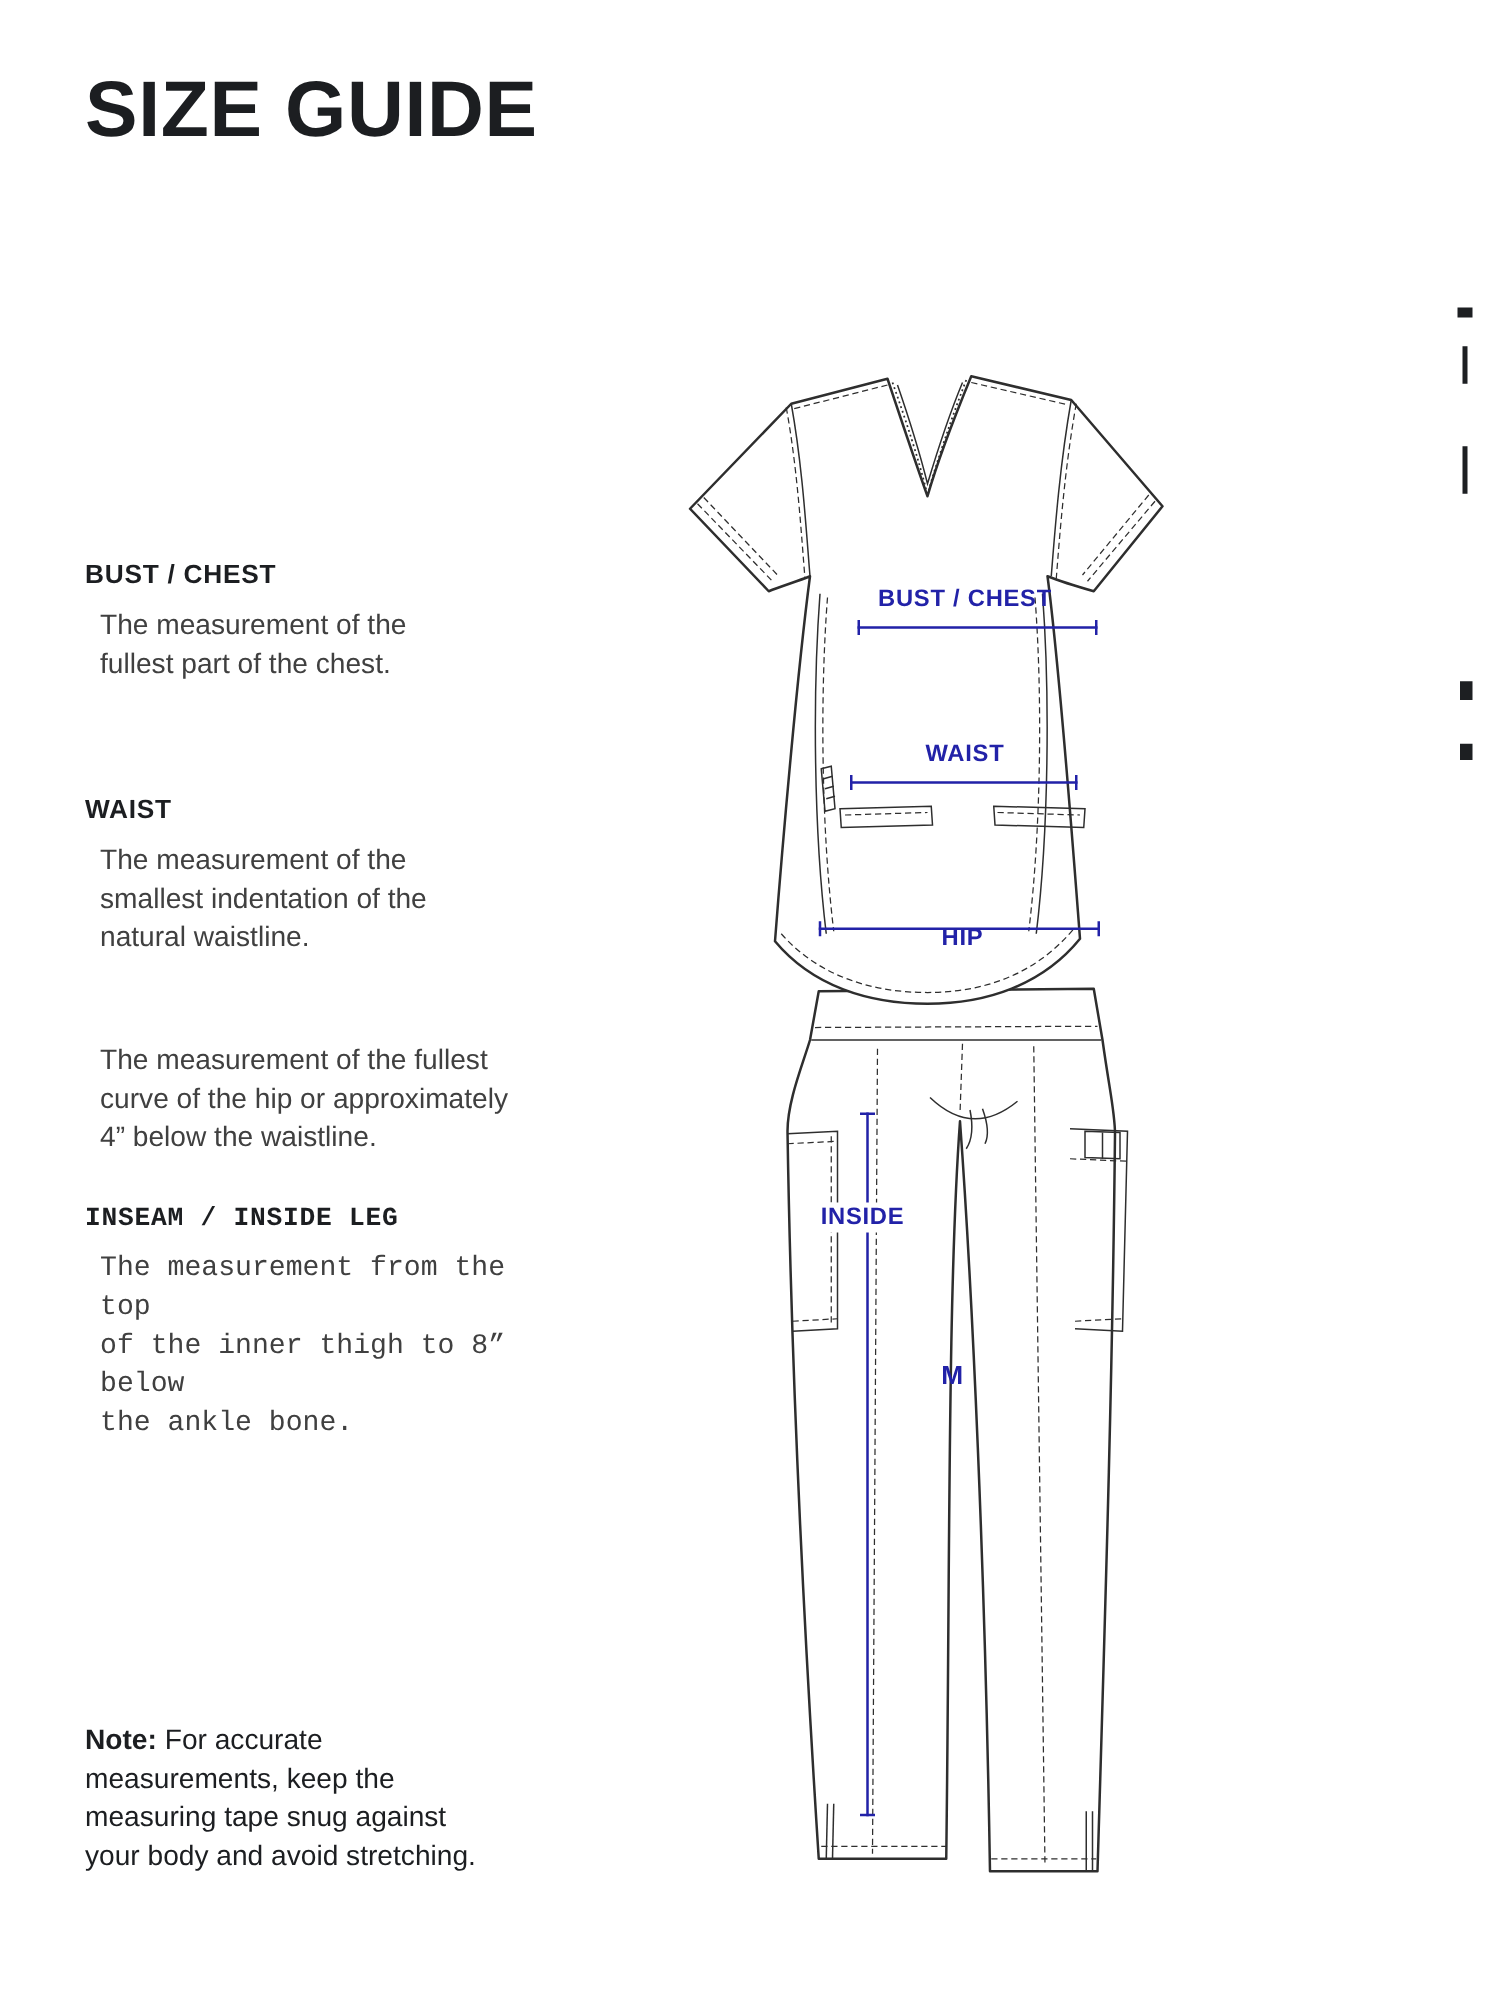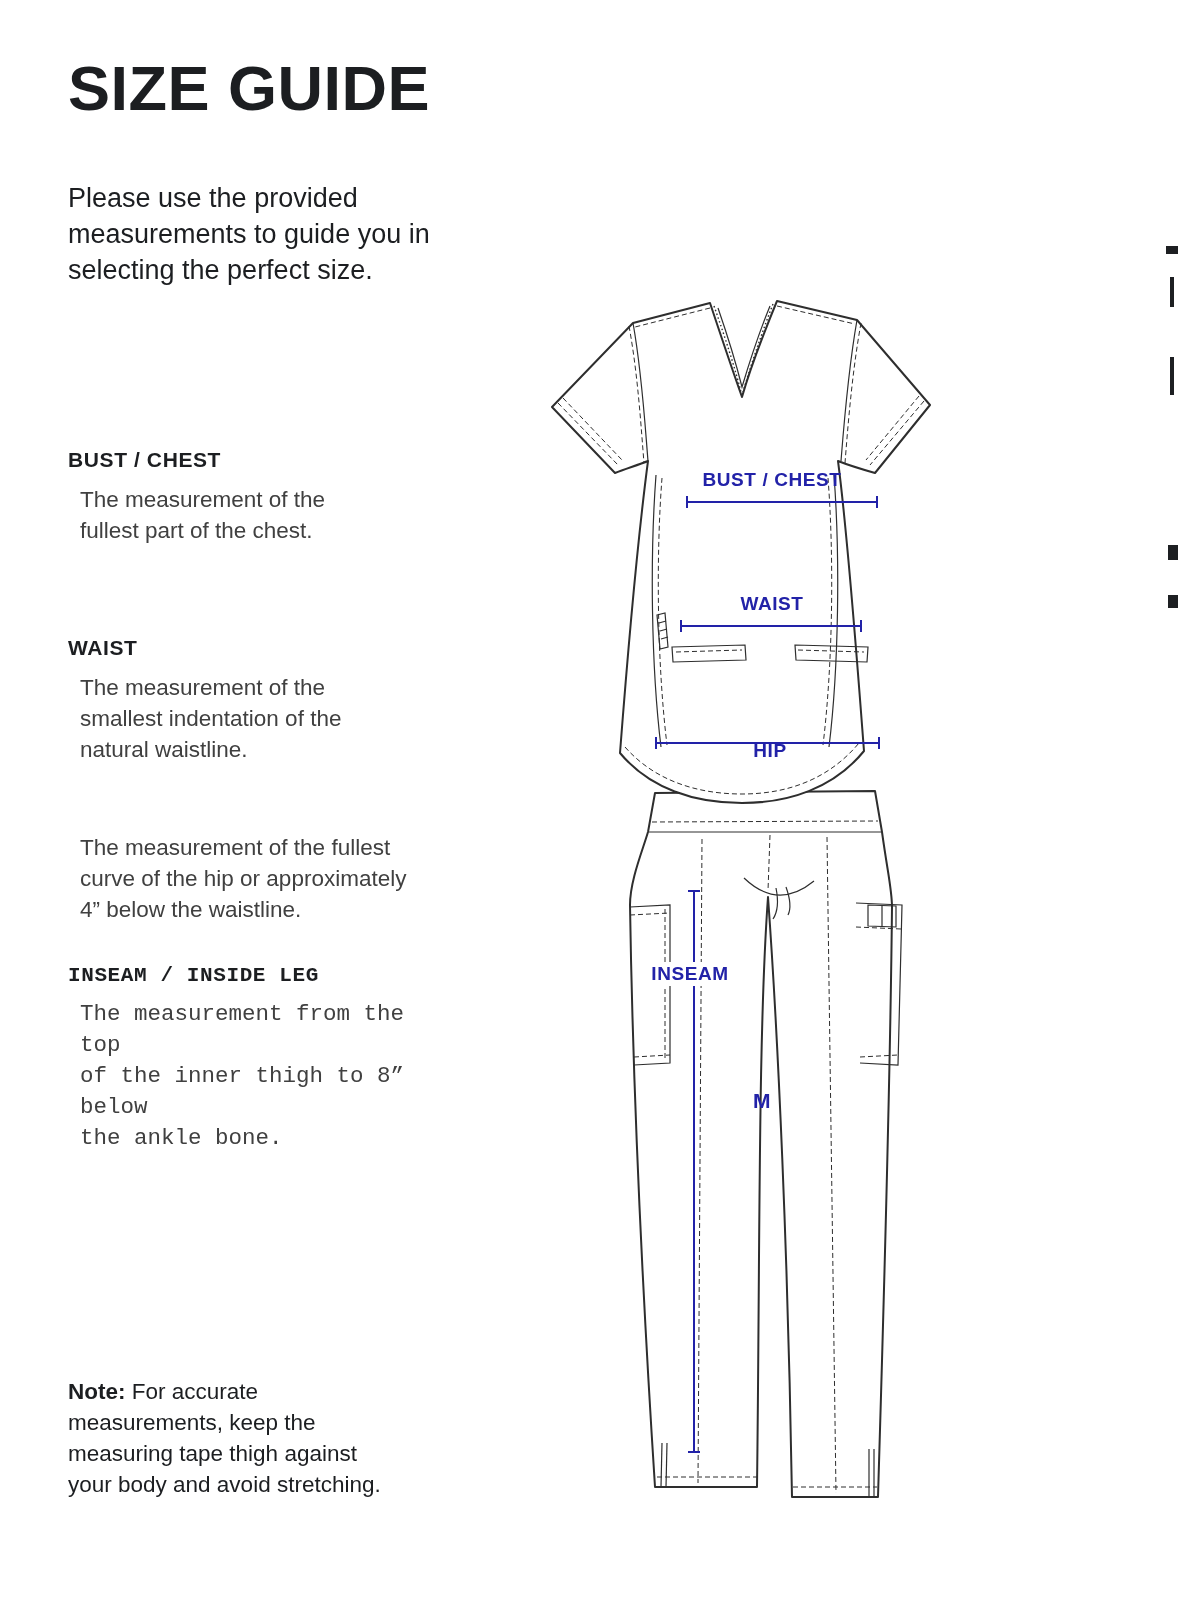--- a/index.html
+++ b/index.html
@@ -55,23 +55,20 @@
     position:absolute;font-size:21px;font-weight:700;color:#2222a8;
   }
   .edge-mark{position:absolute;background:#1d1f22;}
 </style>
 </head>
 <body>
 
 <div class="page">
 
   <h1 class="page-title">SIZE GUIDE</h1>
-  <p class="intro">Please use the provided
-measurements to guide you in
-selecting the perfect size.</p>
 
   <section class="def def-bust">
     <h2>BUST / CHEST</h2>
     <p>The measurement of the
 fullest part of the chest.</p>
   </section>
 
   <section class="def def-waist">
     <h2>WAIST</h2>
     <p>The measurement of the
@@ -88,21 +85,21 @@
   <section class="def def-inseam">
     <h2>INSEAM / INSIDE LEG</h2>
     <p>The measurement from the top
 of the inner thigh to 8” below
 the ankle bone.</p>
   </section>
 
   <div class="note">
     <p><strong>Note:</strong> <span>For accurate
 measurements, keep the
-measuring tape thigh against
+measuring tape snug against
 your body and avoid stretching.</span></p>
   </div>
 
   <div class="figure">
 
     <svg class="sketch" viewBox="0 0 430 1270" width="430" height="1270" xmlns="http://www.w3.org/2000/svg">
       <g>
         <path class="outline" d="M125 518 L345 516 L352 557 C358 600 362 615 362 632 C360 830 354 1020 348 1222 L262 1222 C258 980 248 760 238 622 C228 760 230 980 227 1212 L125 1212 C112 1010 103 820 100 630 C100 606 112 577 118 557 Z"></path>
         <path class="thin" d="M119 557 L351 557"></path>
         <path class="dash" d="M122 547 L348 546"></path>
@@ -160,21 +157,21 @@
     <div class="ann-label" style="left:772px;top:469px;">BUST / CHEST</div>
     <div class="hline" style="left:686px;top:501px;width:192px;"></div>
 
     <div class="ann-label" style="left:772px;top:593px;">WAIST</div>
     <div class="hline" style="left:680px;top:625px;width:182px;"></div>
 
     <div class="ann-label" style="left:770px;top:740px;text-align:right;">HIP</div>
     <div class="hline" style="left:655px;top:742px;width:225px;"></div>
 
     <div class="vline" style="left:693px;top:890px;height:563px;"></div>
-    <div class="ann-label bg" style="left:690px;top:962px;">INSEAM</div>
+    <div class="ann-label bg" style="left:690px;top:962px;">INSIDE</div>
 
     <div class="size-marker" style="left:753px;top:1089px;">M</div>
   </div>
 
   <div>
     <div class="edge-mark" style="right:22px;top:246px;width:12px;height:8px;"></div>
     <div class="edge-mark" style="right:26px;top:277px;width:4px;height:30px;"></div>
     <div class="edge-mark" style="right:26px;top:357px;width:4px;height:38px;"></div>
     <div class="edge-mark" style="right:22px;top:545px;width:10px;height:15px;"></div>
     <div class="edge-mark" style="right:22px;top:595px;width:10px;height:13px;"></div>

